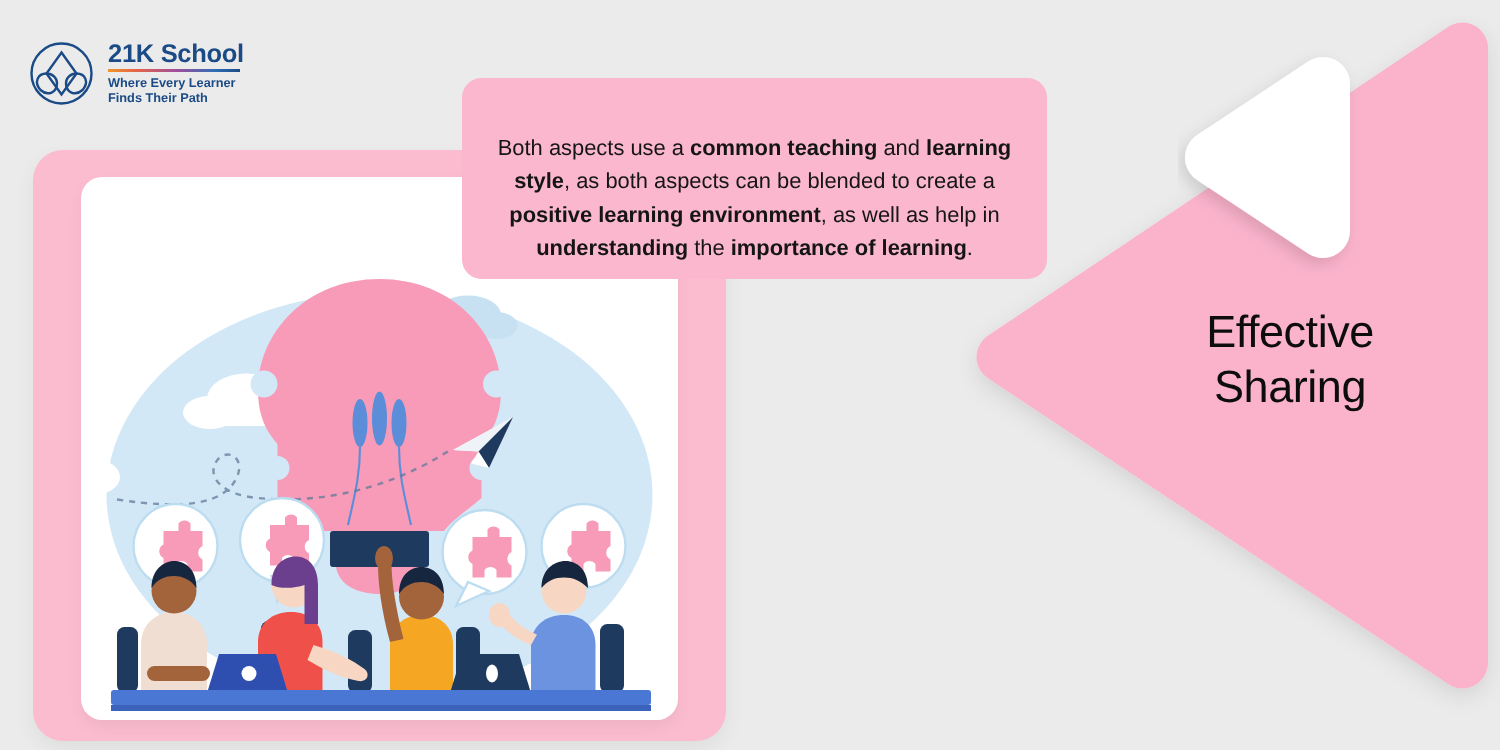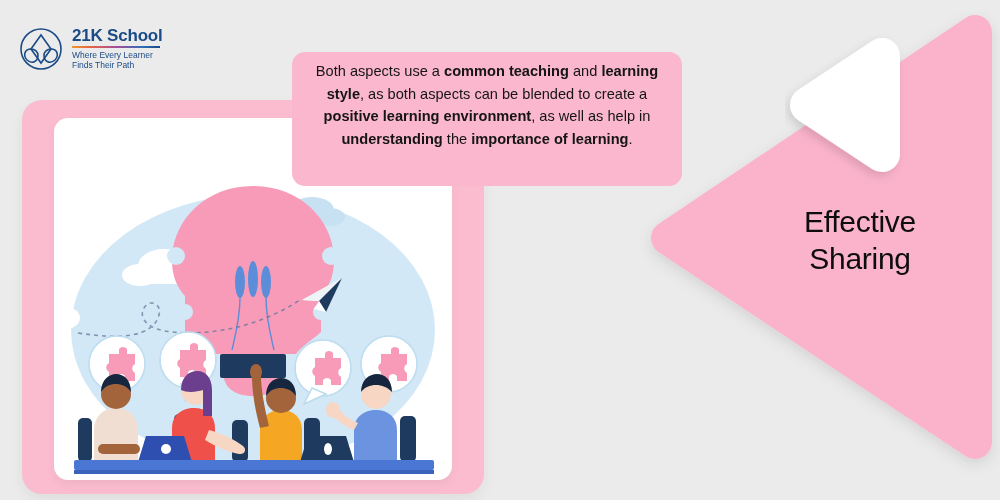--- a/index.html
+++ b/index.html
@@ -12,40 +12,40 @@
   }
   #stage { position:absolute; inset:0; width:1000px; height:500px; }
 
   
   #logo { position:absolute; left:18px; top:26px; display:flex; align-items:center; gap:8px; }
   #logo-mark { width:46px; height:46px; flex:0 0 auto; }
   #logo-text { display:flex; flex-direction:column; justify-content:center; }
   #logo-title { font-size:17px; font-weight:bold; color:#1b4b86; letter-spacing:-.2px; line-height:1.05; }
   #logo-rule { height:2px; width:88px; margin:1px 0 2px 0;
                background:linear-gradient(to right,#f0962a 0%,#e4634a 22%,#9f4f9b 52%,#2f6fb5 80%,#1b4b86 100%); }
-  #logo-tag { font-size:8.5px; font-weight:normal; color:#1b4b86; line-height:1.25; white-space:pre-line; }
+  #logo-tag { font-size:8.5px; font-weight:bold; color:#1b4b86; line-height:1.25; white-space:pre-line; }
 
   
   #illus-card {
     position:absolute; left:22px; top:100px; width:462px; height:394px;
     background:#fbbcd0; border-radius:20px;
     box-shadow:0 6px 14px rgba(0,0,0,.055);
   }
   #illus-panel {
     position:absolute; left:32px; top:18px; width:398px; height:362px;
     background:#ffffff; border-radius:14px; overflow:hidden;
     box-shadow:0 5px 10px rgba(0,0,0,.05);
   }
   #illus-svg { position:absolute; left:0; top:0; width:398px; height:362px; display:block; }
 
   
   #quote-box {
-    position:absolute; left:292px; top:52px; width:390px; height:134px;
+    position:absolute; left:308px; top:52px; width:390px; height:134px;
     background:#fbb7cd; border-radius:13px;
-    display:flex; align-items:flex-start; justify-content:center;
+    display:flex; align-items:flex-end; justify-content:center;
     padding:8px 20px;
   }
   #quote-text {
     font-size:14.6px; line-height:1.55; color:#151515; text-align:center;
   }
   #quote-text b { font-weight:bold; }
 
   
   #arrows { position:absolute; left:640px; top:10px; width:360px; height:480px; }
 

